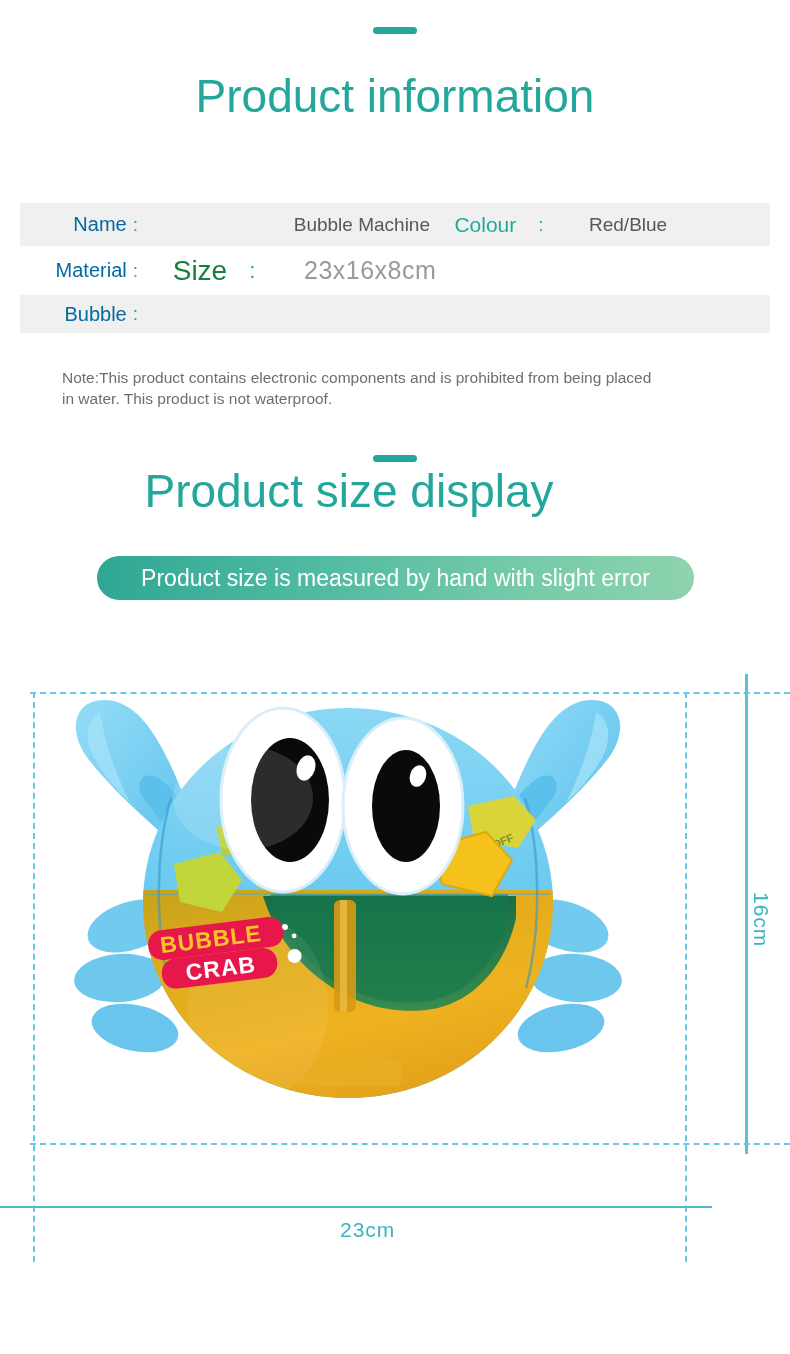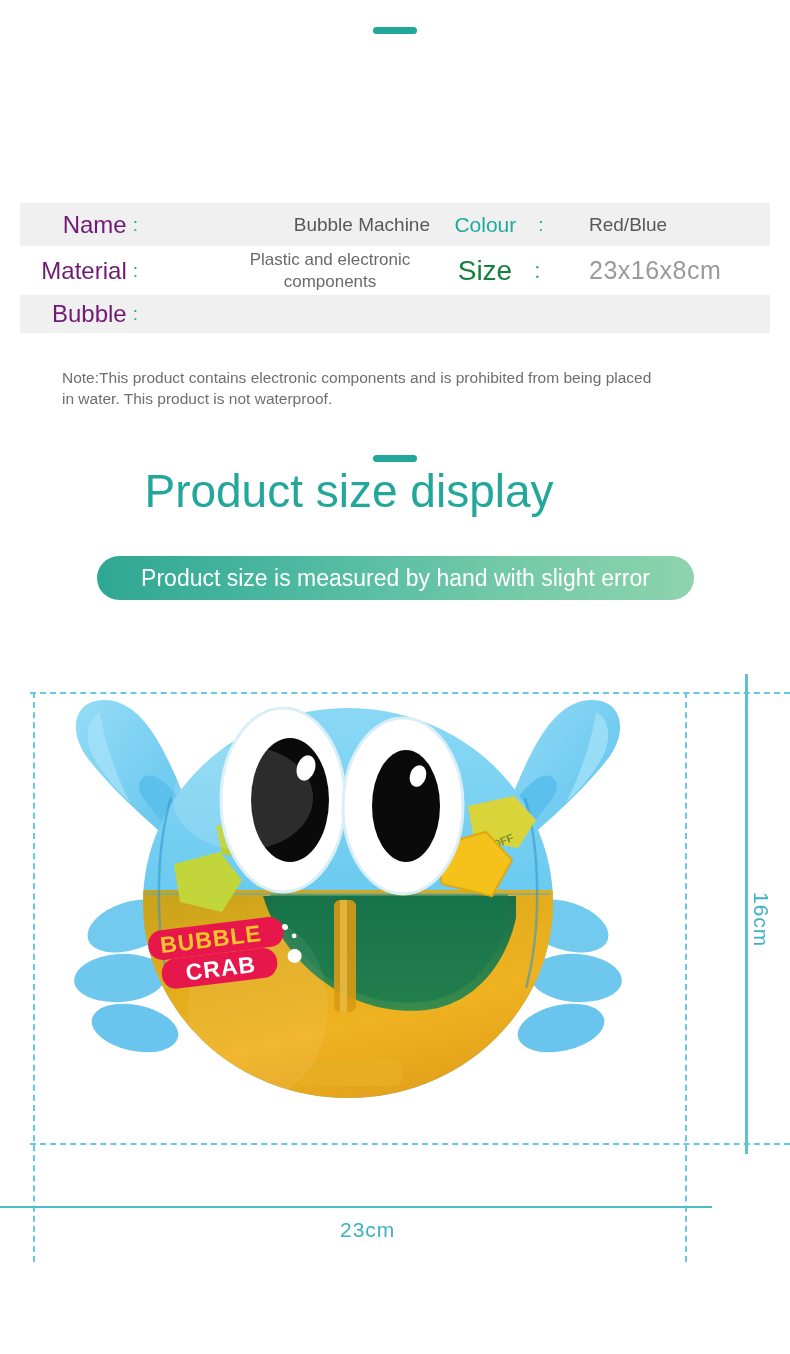--- a/index.html
+++ b/index.html
@@ -38,22 +38,22 @@
     width: 750px;
   }
   .spec-row.shaded { background: #f0f0f0; }
   .spec-row.plain   { background: #ffffff; }
   .row-name    { height: 43px; }
   .row-material{ height: 49px; }
   .row-battery { height: 38px; }
 
   .cell { display: flex; align-items: center; }
   .lbl {
-    color: #701a75;
-    font-size: 24px;
+    color: #0369a1;
+    font-size: 20px;
     white-space: nowrap;
     text-align: right;
     display: block;
   }
   .colon {
     color: #1fab9c;
     font-size: 19px;
     padding: 0 7px 0 6px;
   }
   .val {
@@ -142,20 +142,21 @@
   .crab svg { display: block; }
 </style>
 </head>
 <body>
 
 <div class="page">
 
   <div style="position:absolute; left:0; top:27px; width:790px;">
     <div class="dash"></div>
   </div>
+  <div class="section-title" style="position:absolute; left:0; top:70px; width:790px;">Product information</div>
 
   <div class="spec-table">
 
     <div class="spec-row shaded row-name">
       <div class="cell c1">
         <span class="lbl">Name</span>
         <span class="colon">:</span>
       </div>
       <div class="cell c2">
         <span class="val">Bubble Machine</span>
@@ -166,23 +167,20 @@
       </div>
       <div class="cell c4">
         <span class="val">Red/Blue</span>
       </div>
     </div>
 
     <div class="spec-row plain row-material">
       <div class="cell c1">
         <span class="lbl">Material</span>
         <span class="colon">:</span>
-      </div>
-      <div class="cell c2">
-        <span class="val-multi">Plastic and electronic components</span>
       </div>
       <div class="cell c3">
         <span class="lbl lbl-size">Size</span>
         <span class="colon" style="font-size:22px">:</span>
       </div>
       <div class="cell c4">
         <span class="val val-size">23x16x8cm</span>
       </div>
     </div>
 

